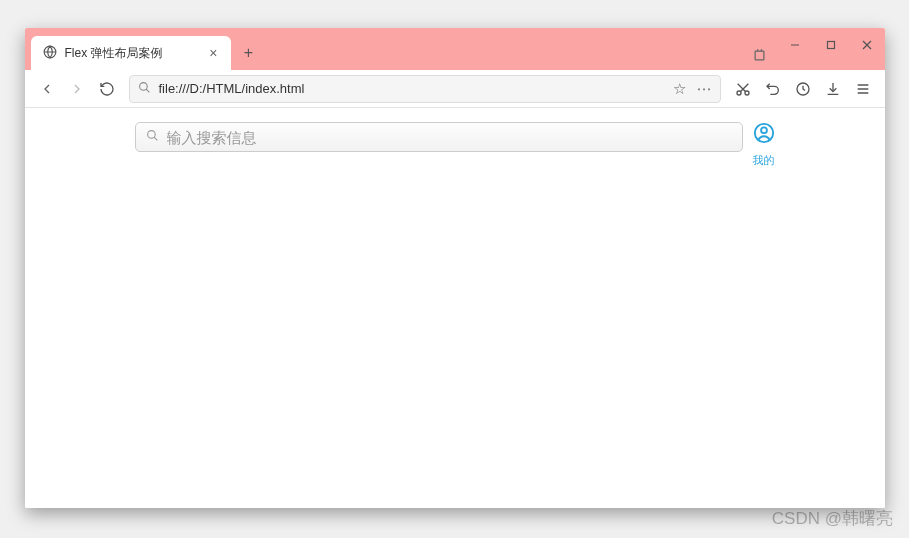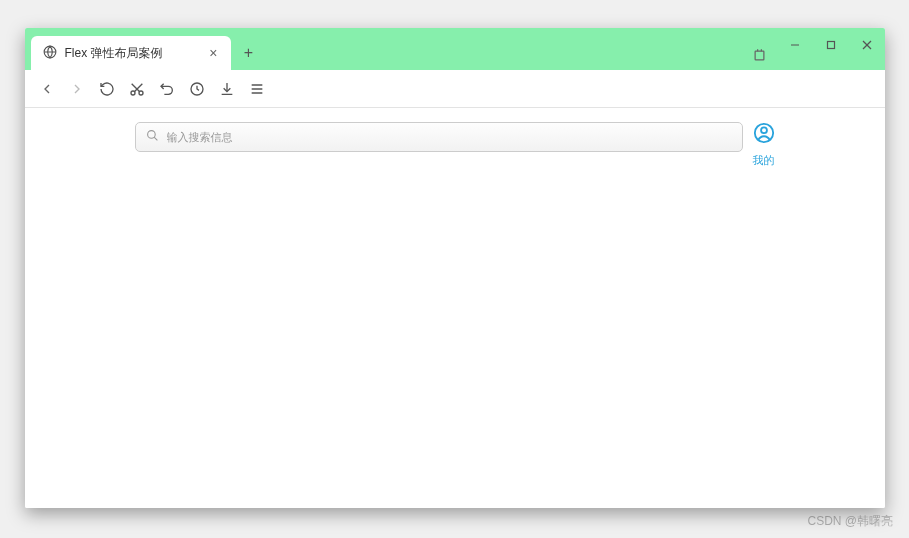--- a/index.html
+++ b/index.html
@@ -12,21 +12,21 @@
       background: #fff;
       box-shadow: 0 6px 18px rgba(0,0,0,0.35);
       border-radius: 2px;
       overflow: hidden;
       display: flex;
       flex-direction: column;
     }
     
     .titlebar {
       height: 42px;
-      background: #86efac;
+      background: #fca5a5;
       display: flex;
       align-items: flex-end;
       padding-left: 6px;
     }
     .tab {
       height: 34px;
       background: #fff;
       border-radius: 6px 6px 0 0;
       display: flex;
       align-items: center;
@@ -85,36 +85,36 @@
       width: 640px; margin: 0 auto; display: flex; align-items: flex-start; gap: 10px;
     }
     .searchbox {
       flex: 1; height: 30px; background: linear-gradient(#fdfdfd,#f2f2f2);
       border: 1px solid #ccc; border-radius: 5px;
       display: flex; align-items: center; padding: 0 10px; gap: 8px;
     }
     .searchbox .mag { width: 13px; height: 13px; color: #999; }
     .searchbox input {
       flex: 1; border: none; background: transparent; outline: none;
-      font-size: 11px; color: #333;
+      font-size: 15px; color: #333;
     }
     .searchbox input::placeholder { color: #999; }
     .profile {
       display: flex; flex-direction: column; align-items: center; gap: 9px;
       cursor: pointer;
     }
     .profile-icon {
       width: 22px; height: 22px; border-radius: 50%;
       display: flex; align-items: center; justify-content: center;
     }
     .profile-label { font-size: 11px; color: #29a3dc; }
     
     .watermark {
       position: fixed; right: 16px; bottom: 8px;
-      font-size: 12px; color: rgba(0,0,0,0.28); margin-left: 41px;
+      font-size: 17px; color: rgba(0,0,0,0.28); margin-left: 41px;
     }
   </style>
 </head>
 <body>
 
 <div class="window">
 
   <div class="titlebar">
     <div class="tab">
       <span>
@@ -163,20 +163,33 @@
     <div class="nav-btn">
       <svg viewBox="0 0 24 24" fill="none" stroke="#bbb" stroke-width="2">
           <path d="M9 18l6-6-6-6"></path>
         </svg>
     </div>
     <div class="nav-btn">
       <svg viewBox="0 0 24 24" fill="none" stroke="#555" stroke-width="2">
           <path d="M3 12a9 9 0 1 0 3-6.7L3 8"></path>
           <path d="M3 3v5h5"></path>
         </svg>
+    </div>
+    <div class="urlbar">
+      <span>
+        <svg class="mag" viewBox="0 0 24 24" fill="none" stroke="currentColor" stroke-width="2">
+            <circle cx="10" cy="10" r="7"></circle>
+            <line x1="21" y1="21" x2="15" y2="15"></line>
+          </svg>
+      </span>
+      <span class="url-text">file:///D:/HTML/index.html</span>
+      <div class="url-actions">
+        <span style="font-size:15px;">☆</span>
+        <span style="font-size:15px;">⋯</span>
+      </div>
     </div>
     <div class="toolbar-right">
       <div class="nav-btn">
         <svg viewBox="0 0 24 24" fill="none" stroke="#555" stroke-width="2">
             <circle cx="6" cy="18" r="3"></circle>
             <circle cx="18" cy="18" r="3"></circle>
             <line x1="20" y1="4" x2="8" y2="16"></line>
             <line x1="4" y1="4" x2="16" y2="16"></line>
           </svg>
       </div>

